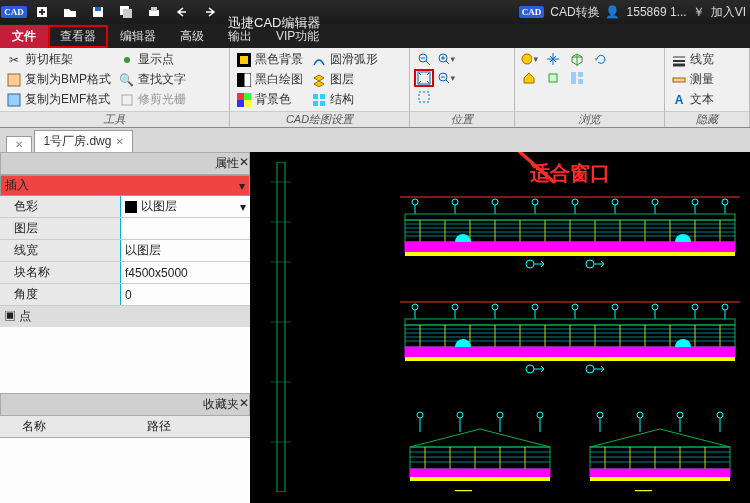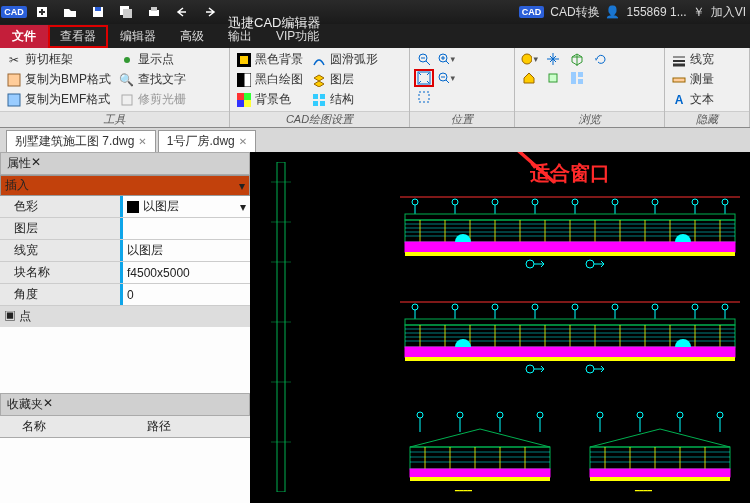--- a/index.html
+++ b/index.html
@@ -2,21 +2,21 @@
 <html><head>
 <meta charset="utf-8">
 <style>
 * { margin:0; padding:0; box-sizing:border-box; font-family:"Microsoft YaHei",Arial,sans-serif; }
 body { background:#1a1a1a; width:750px; height:503px; overflow:hidden; color:#fff; font-size:12px; position:relative; }
 
 .titlebar { height:24px; background:linear-gradient(#2a2a2a,#1a1a1a); display:flex; align-items:center; padding:0 4px; gap:8px; }
 .titlebar .ticon { width:20px; height:18px; display:inline-flex; align-items:center; justify-content:center; }
 .titlebar .ttitle { flex:1; text-align:left; font-size:13px; color:#eee;margin-top:22px; }
 .titlebar .rgroup { display:flex; align-items:center; gap:6px; font-size:12px; color:#ddd; }
-.cad-badge { background:#2b5fd8; color:#fff; font-size:9px; padding:1px 3px; border-radius:2px; font-weight:bold; }
+.cad-badge { background:#2b5fd8; color:#fff; font-size:9px; padding:1px 3px; border-radius:2px; font-weight:bold;font-family:Liberation Serif, serif; }
 
 .menubar { height:24px; background:#1f1f1f; display:flex; align-items:center; }
 .menubar .menu { padding:3px 12px; color:#ddd; cursor:pointer; }
 .menubar .menu.file { background:#c41e3a; color:#fff; font-weight:bold; }
 .menubar .menu.active { border:2px solid #d00; padding:1px 10px; }
 
 .ribbon { height:80px; background:#f0f0f0; display:flex; color:#333; border-bottom:1px solid #888; }
 .ribbon-group { border-right:1px solid #bbb; display:flex; flex-direction:column; }
 .ribbon-body { flex:1; display:flex; align-items:flex-start; padding:2px 4px; gap:4px; }
 .ribbon-label { height:16px; text-align:center; font-size:11px; color:#555; background:#e4e4e4; border-top:1px solid #ccc;font-style:italic; }
@@ -25,25 +25,25 @@
 .vcol { display:flex; flex-direction:column; gap:1px; }
 .ibtn { width:20px; height:18px; display:inline-flex; align-items:center; justify-content:center; border:1px solid transparent; cursor:pointer; }
 .ibtn.boxed { border:2px solid #d00; }
 
 .tabbar { height:24px; background:#d8d8d8; display:flex; align-items:flex-end; padding:0 6px; color:#333; }
 .ftab { background:#fff; border:1px solid #999; border-bottom:none; padding:2px 8px; margin-right:2px; font-size:12px; display:flex; align-items:center; gap:4px; }
 .ftab .x { color:#888; font-size:10px; cursor:pointer; }
 
 .workrow { display:flex; height:351px; }
 .left { width:250px; background:#e8e8e8; color:#222; display:flex; flex-direction:column; font-size:12px; }
-.panel-h { background:#d0d0d0; padding:2px 6px; display:flex; justify-content:flex-start; border:1px solid #aaa; }
-.combo { background:#c2410c; border:1px solid #999; padding:1px 4px; display:flex; justify-content:space-between; align-items:center; }
+.panel-h { background:#d0d0d0; padding:2px 0; display:flex; justify-content:flex-end; border:1px solid #aaa; }
+.combo { background:#ef4444; border:1px solid #999; padding:1px 4px; display:flex; justify-content:space-between; align-items:center; }
 .proprow { display:flex; border-bottom:1px solid #ccc; }
 .proprow .k { width:120px; padding:2px 14px; }
-.proprow .v { flex:1; padding:2px 4px; background:#fdfdfd; border-left:3px solid #0ea5e9; display:flex; align-items:center; gap:4px; }
+.proprow .v { flex:1; padding:2px 4px; background:#fdfdfd; border-left:1px solid #0ea5e9; display:flex; align-items:center; gap:4px; }
 .chip { width:12px; height:12px; background:#000; display:inline-block; }
 .cat { background:#ddd; padding:2px 4px; font-weight:normal; }
 .favhead { display:flex; border-bottom:1px solid #aaa; }
 .favhead div { flex:1; padding:2px 22px; }
 
 .canvas { flex:1; background:#000; position:relative; overflow:hidden; }
 .annot { position:absolute; color:#ff2a2a; font-size:20px; font-weight:bold; top:8px; left:280px; }
 .arrow-svg { position:absolute; top:0; left:0; pointer-events:none; }
 
 .cad-strip { position:absolute; left:15px; top:10px; width:35px; height:330px; }
@@ -366,21 +366,20 @@
             <span>文本</span>
           </div>
       </div>
     </div>
     <div class="ribbon-label">隐藏</div>
   </div>
 </div>
 
 <div class="tabbar">
   <div class="ftab">
-      <span>别墅建筑施工图 7.dwg</span>
       <span class="x">✕</span>
     </div>
   <div class="ftab">
       <span>1号厂房.dwg</span>
       <span class="x">✕</span>
     </div>
 </div>
 
 <div class="workrow">
   <div class="left">

